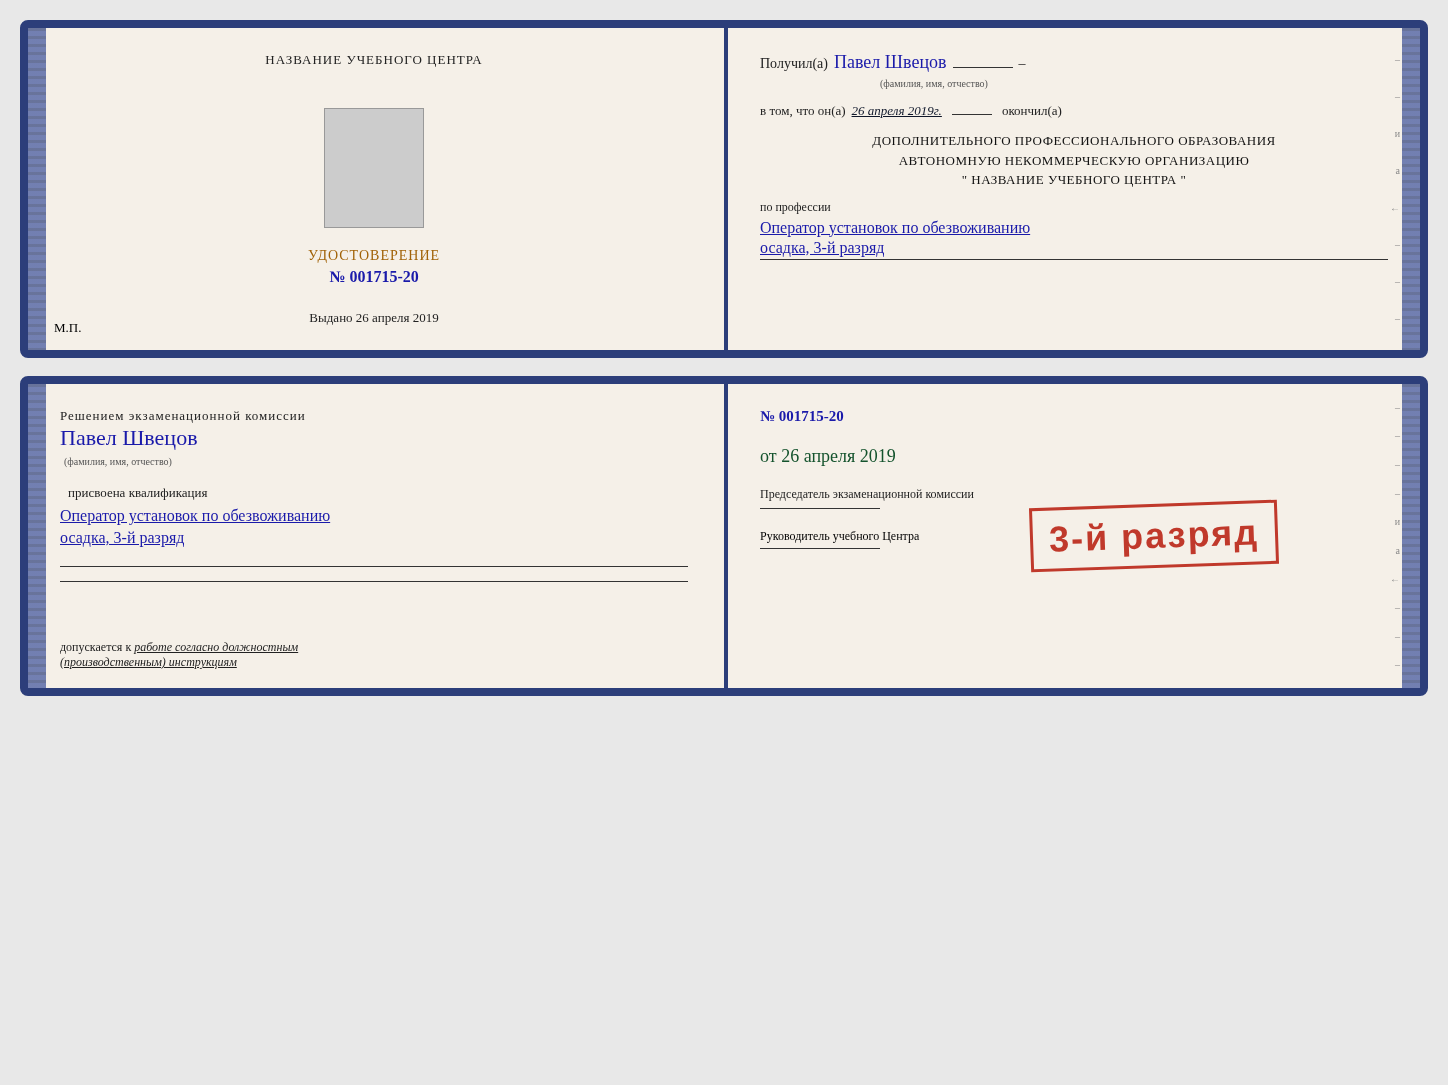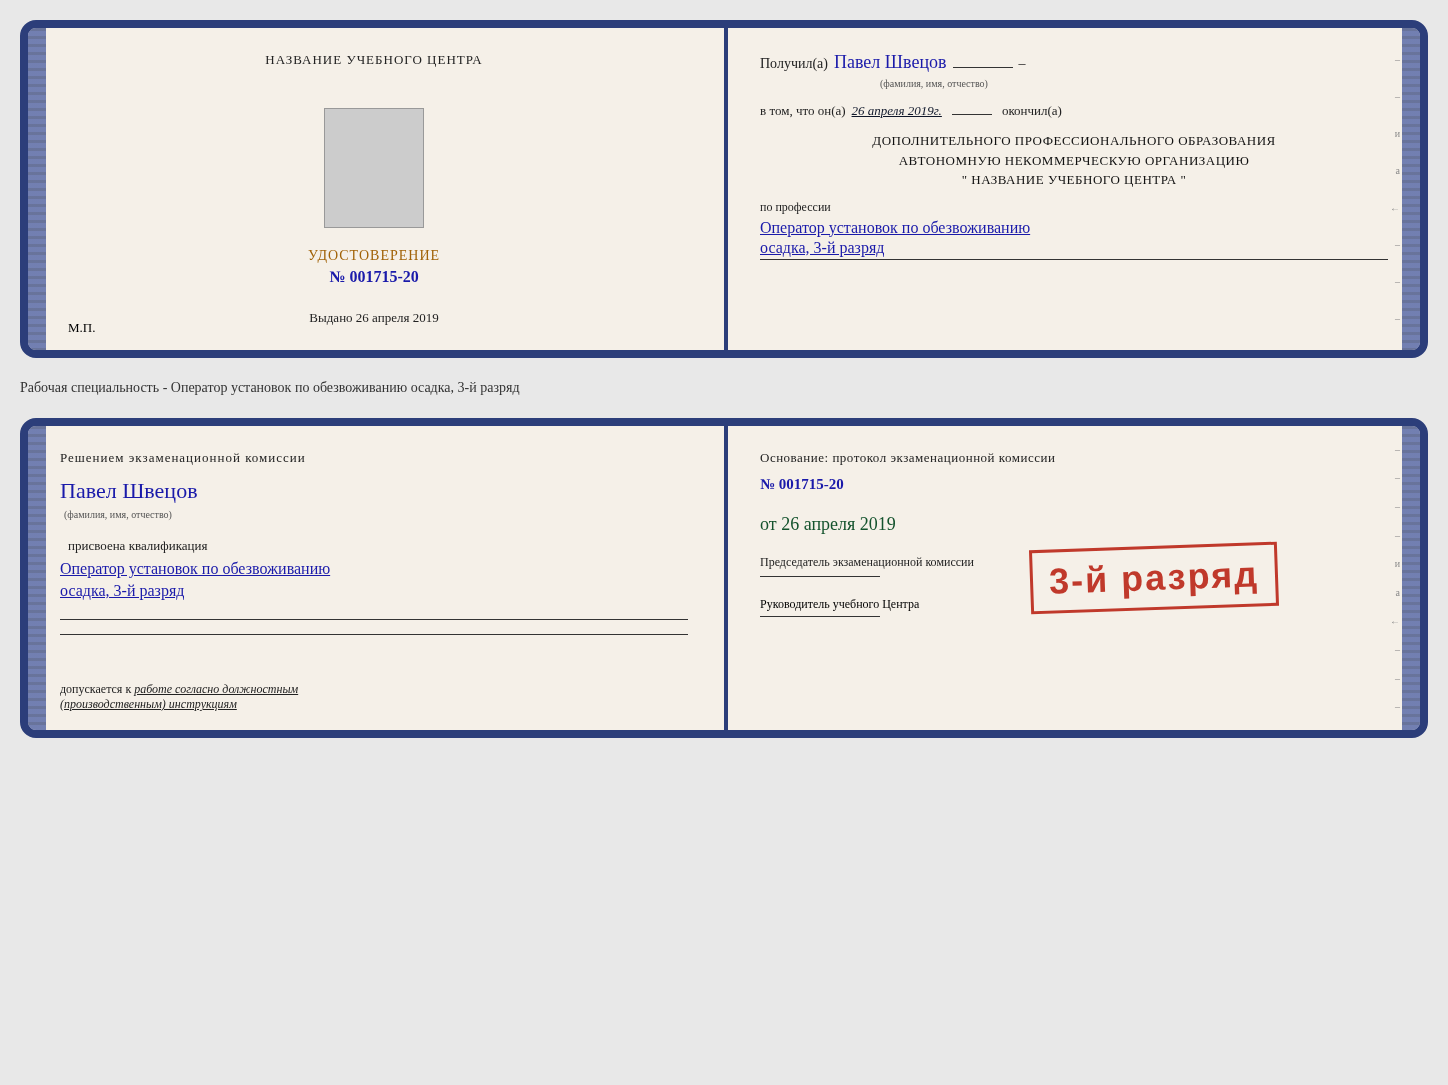--- a/index.html
+++ b/index.html
@@ -14,21 +14,21 @@
     .page-wrapper {
       display: flex;
       flex-direction: column;
       gap: 18px;
     }
 
     
     .doc-card {
       background: #f5f0e8;
       border: 8px solid #2c3e7a;
-      border-radius: 16px;
+      border-radius: 8px;
       display: flex;
       width: 100%;
       min-height: 320px;
       position: relative;
       overflow: hidden;
     }
 
     .doc-card::after {
       content: '';
       position: absolute;
@@ -118,21 +118,21 @@
 
     .vydano-line {
       margin-top: 24px;
       font-size: 13px;
       color: #222;
     }
 
     .mp-line {
       position: absolute;
       bottom: 14px;
-      left: 40px;
+      left: 26px;
       font-size: 13px;
     }
 
     
     .poluchil-line {
       font-size: 14px;
       color: #222;
       margin-bottom: 6px;
       display: flex;
       align-items: baseline;
@@ -219,21 +219,21 @@
     
     .bottom-doc .doc-left {
       align-items: flex-start;
       justify-content: flex-start;
     }
 
     .resheniyem-text {
       font-size: 13px;
       color: #222;
       letter-spacing: 1px;
-      margin-bottom: 12px;
+      margin-bottom: 1px;
     }
 
     .name-block {
       margin-bottom: 8px;
     }
 
     .name-handwritten {
       font-family: 'Segoe Script', 'Comic Sans MS', cursive;
       color: #1a1aaa;
       font-size: 22px;
@@ -413,21 +413,20 @@
         <span class="rsm">←</span>
         <span class="rsm">–</span>
         <span class="rsm">–</span>
         <span class="rsm">–</span>
       </div>
     </div>
 
     <div class="spine-deco"></div>
   </div>
 
-  <div class="middle-label">Рабочая специальность - Оператор установок по обезвоживанию осадка, 3-й разряд</div>
 
   <div class="doc-card bottom-doc">
     <div class="spine-deco-left"></div>
 
     <div class="doc-left">
       <div class="resheniyem-text">Решением  экзаменационной  комиссии</div>
 
       <div class="name-block">
         <span class="name-handwritten">Павел Швецов</span>
         <br>
@@ -444,21 +443,20 @@
       <hr class="hr-line" style="width:100%; margin-top:16px;">
       <hr class="hr-line" style="width:100%;">
 
       <div class="dopuskaetsya-block">
         <span>допускается к</span>
         <span class="dopuskaetsya-italic">работе согласно должностным (производственным) инструкциям</span>
       </div>
     </div>
 
     <div class="doc-right" style="position:relative;">
-      <div class="osnovanie-text">Основание: протокол экзаменационной  комиссии</div>
       <div class="protocol-num">№  001715-20</div>
       <div class="ot-date">
         <span>от</span>
         <span>26 апреля 2019</span>
       </div>
 
       <div class="predsedatel-text">Председатель экзаменационной комиссии</div>
       <div class="sign-line"></div>
 
       <div class="rukovoditel-text">Руководитель учебного Центра</div>

